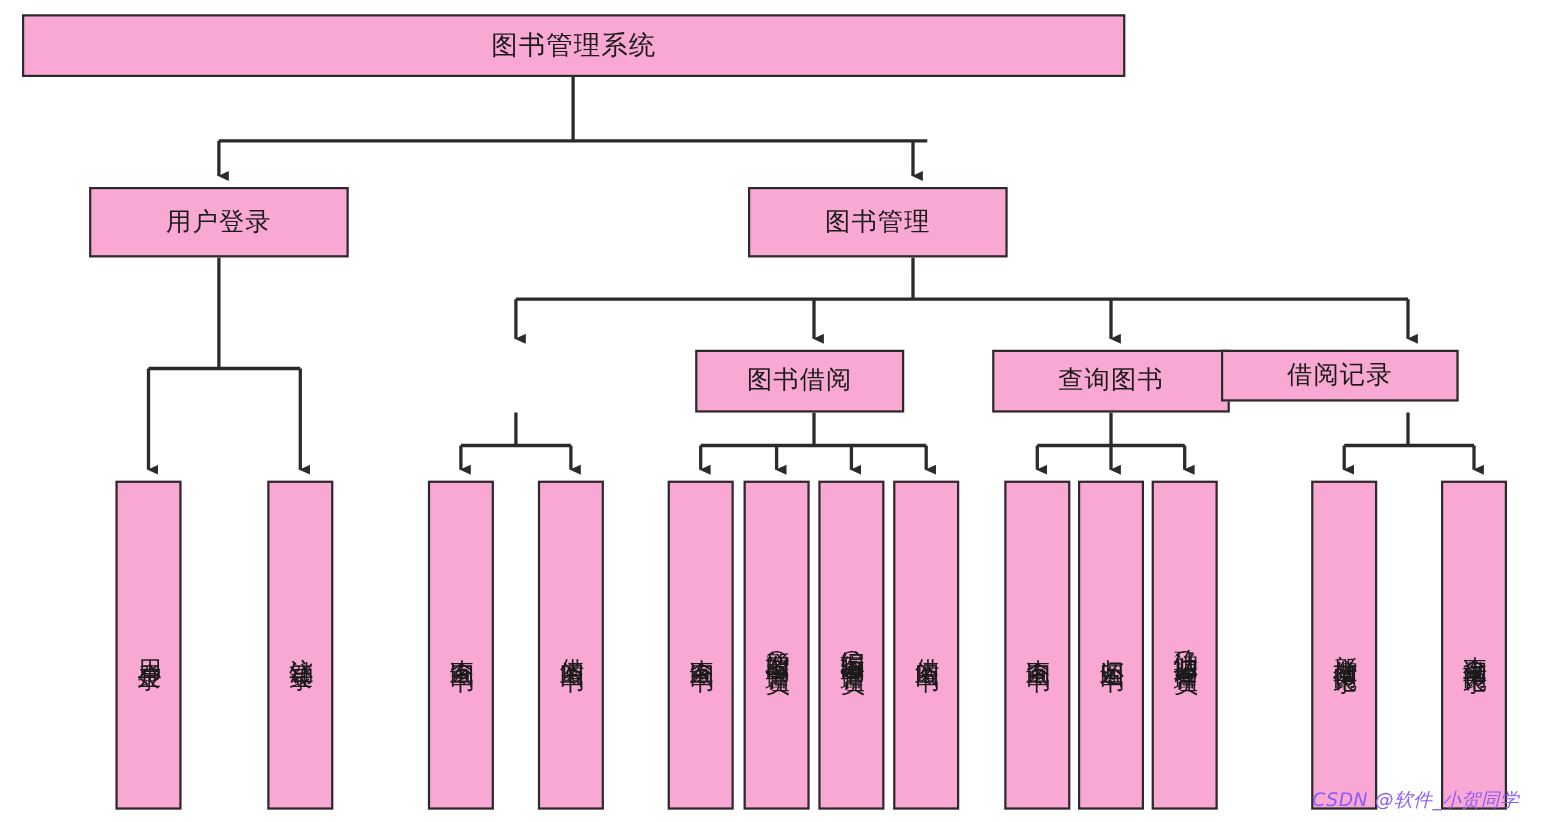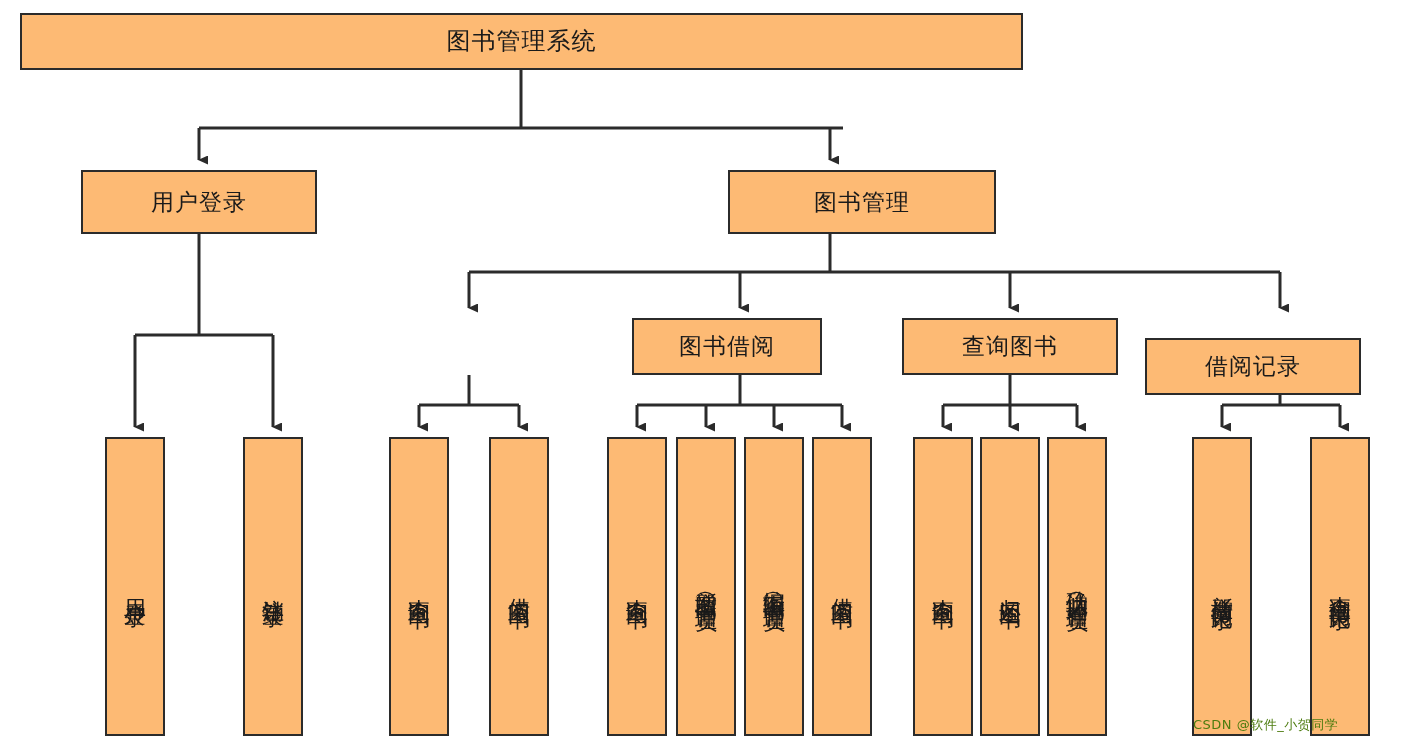--- a/index.html
+++ b/index.html
@@ -21,21 +21,21 @@
     position: absolute;
     left: 0;
     top: 0;
     width: 1405px;
     height: 747px;
     pointer-events: none;
   }
   .node {
     position: absolute;
     box-sizing: border-box;
-    background: #fdba74;
+    background: #f9a8d4;
     border: 2px solid #2b2b2b;
     display: flex;
     align-items: center;
     justify-content: center;
     color: #1a1a1a;
   }
   .node-label {
     display: block;
     text-align: center;
     line-height: 1.05;
@@ -59,25 +59,26 @@
   .node.vert .node-label {
     writing-mode: vertical-rl;
     text-orientation: upright;
     font-size: 22px;
     line-height: 1.0;
     letter-spacing: 3px;
     white-space: nowrap;
   }
   .watermark {
     position: absolute;
-    font-size: 13px;
-    color: #4d7c0f;
+    font-size: 17px;
+    color: #8b5cf6;
     letter-spacing: 0.5px;
     white-space: nowrap;
     user-select: none;
+    font-style: italic;
   }
 </style>
 </head>
 <body>
 
 <div id="diagram-canvas">
 
   <svg class="edges" viewBox="0 0 1405 747">
     <defs>
       <marker id="arrowhead" markerWidth="9" markerHeight="10" refX="4.5" refY="9" orient="auto" markerUnits="userSpaceOnUse">
@@ -128,31 +129,31 @@
     </g>
   </svg>
 
   <div class="node horiz root" style="left:20px; top:13px; width:1003px; height:57px;">
     <span class="node-label">图书管理系统</span>
   </div>
 
   <div class="node horiz" style="left:81px; top:170px; width:236px; height:64px;">
     <span class="node-label">用户登录</span>
   </div>
-  <div class="node horiz" style="left:728px; top:170px; width:268px; height:64px;">
+  <div class="node horiz" style="left:680px; top:170px; width:236px; height:64px;">
     <span class="node-label">图书管理</span>
   </div>
 
   <div class="node horiz" style="left:632px; top:318px; width:190px; height:57px;">
     <span class="node-label">图书借阅</span>
   </div>
   <div class="node horiz" style="left:902px; top:318px; width:216px; height:57px;">
     <span class="node-label">查询图书</span>
   </div>
-  <div class="node horiz" style="left:1145px; top:318px; width:216px; height:57px;margin-top:20px;">
+  <div class="node horiz" style="left:1110px; top:318px; width:216px; height:47px;">
     <span class="node-label">借阅记录</span>
   </div>
 
   <div class="node vert" style="left:105px; top:437px; width:60px; height:299px;">
     <span class="node-label">用户登录</span>
   </div>
   <div class="node vert" style="left:243px; top:437px; width:60px; height:299px;">
     <span class="node-label">注销登录</span>
   </div>
 

